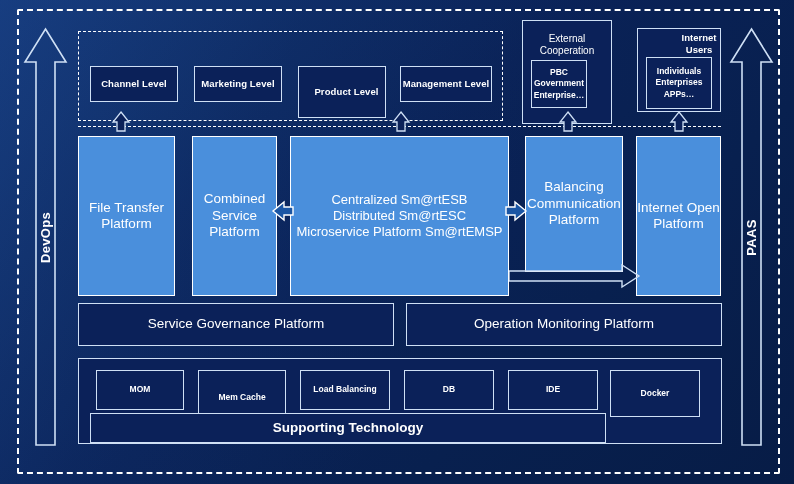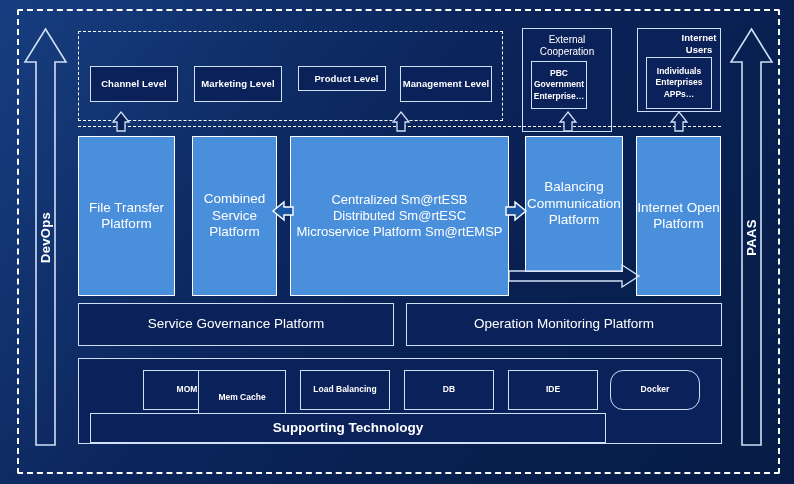--- a/index.html
+++ b/index.html
@@ -112,28 +112,28 @@
   </div>
 
   <div class="abs dashed-box" style="left:78px;top:31px;width:425px;height:90px;"></div>
 
   <div class="abs dark-box" style="left:194px;top:66px;width:88px;height:36px;">
     <span class="lbl t-level">Marketing Level</span>
   </div>
   <div class="abs dark-box" style="left:90px;top:66px;width:88px;height:36px;">
     <span class="lbl t-level">Channel Level</span>
   </div>
-  <div class="abs dark-box" style="left:298px;top:66px;width:88px;height:25px;padding-left:9px;">
+  <div class="abs dark-box" style="left:298px;top:66px;width:88px;height:52px;padding-left:9px;">
     <span class="lbl t-level">Product Level</span>
   </div>
   <div class="abs dark-box" style="left:400px;top:66px;width:92px;height:36px;">
     <span class="lbl t-level">Management Level</span>
   </div>
 
-  <div class="abs dark-box" style="left:522px;top:28px;width:90px;height:104px;display:block;padding:4px 4px;">
+  <div class="abs dark-box" style="left:522px;top:20px;width:90px;height:104px;display:block;padding:11px 4px;">
     <div style="height:26px;display:flex;align-items:center;justify-content:center;">
       <span class="lbl t-headreg">External Cooperation</span>
     </div>
     <div class="dark-box" style="margin:2px 20px 0 4px;height:46px;">
       <span class="lbl t-chip">PBC Government Enterprise…</span>
     </div>
   </div>
 
   <div class="abs dark-box" style="left:637px;top:28px;width:84px;height:84px;display:block;padding:4px 4px;">
     <div style="height:22px;display:flex;align-items:center;justify-content:center;">
@@ -195,36 +195,36 @@
 
   <div class="abs dark-box" style="left:78px;top:303px;width:316px;height:43px;">
     <span class="lbl t-gov">Service Governance Platform</span>
   </div>
   <div class="abs dark-box" style="left:406px;top:303px;width:316px;height:43px;">
     <span class="lbl t-gov">Operation Monitoring Platform</span>
   </div>
 
   <div class="abs dark-box" style="left:78px;top:358px;width:644px;height:86px;display:block;"></div>
 
-  <div class="abs dark-box" style="left:96px;top:370px;width:88px;height:40px;margin-left:47px;">
+  <div class="abs dark-box" style="left:96px;top:370px;width:88px;height:40px;">
     <span class="lbl t-small">MOM</span>
   </div>
   <div class="abs dark-box" style="left:198px;top:370px;width:88px;height:56px;">
     <span class="lbl t-small">Mem Cache</span>
   </div>
   <div class="abs dark-box" style="left:300px;top:370px;width:90px;height:40px;">
     <span class="lbl t-small">Load Balancing</span>
   </div>
   <div class="abs dark-box" style="left:404px;top:370px;width:90px;height:40px;">
     <span class="lbl t-small">DB</span>
   </div>
   <div class="abs dark-box" style="left:508px;top:370px;width:90px;height:40px;">
     <span class="lbl t-small">IDE</span>
   </div>
-  <div class="abs dark-box" style="left:610px;top:370px;width:90px;height:40px;border-radius:13px;">
+  <div class="abs dark-box" style="left:610px;top:370px;width:90px;height:47px;">
     <span class="lbl t-small">Docker</span>
   </div>
 
   <div class="abs dark-box" style="left:90px;top:413px;width:516px;height:30px;">
     <span class="lbl t-support">Supporting Technology</span>
   </div>
 
 </div>
 
 </body></html>

